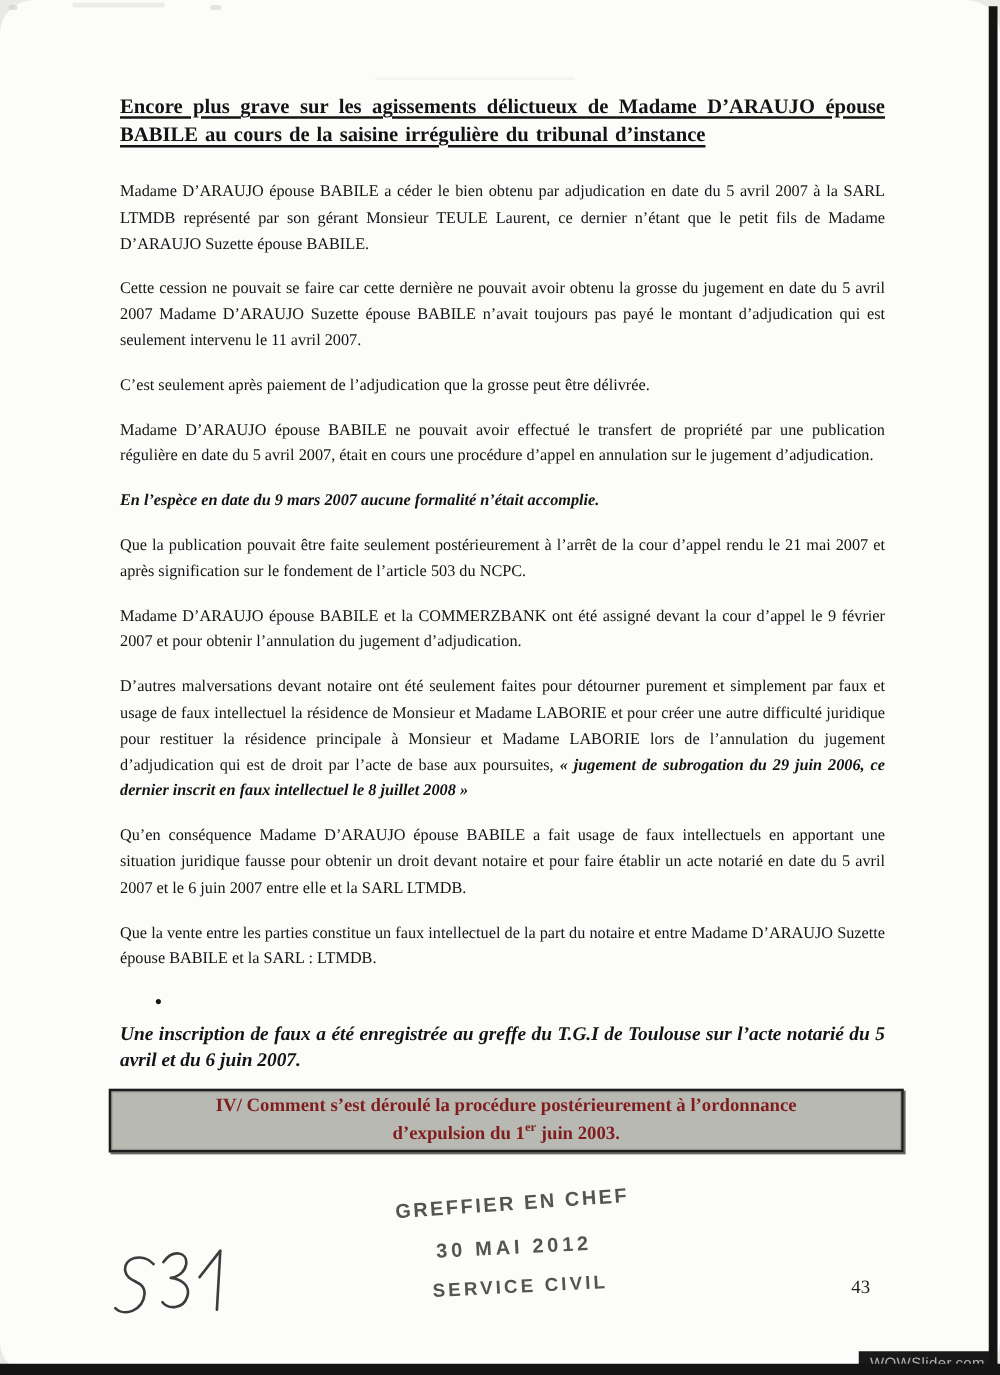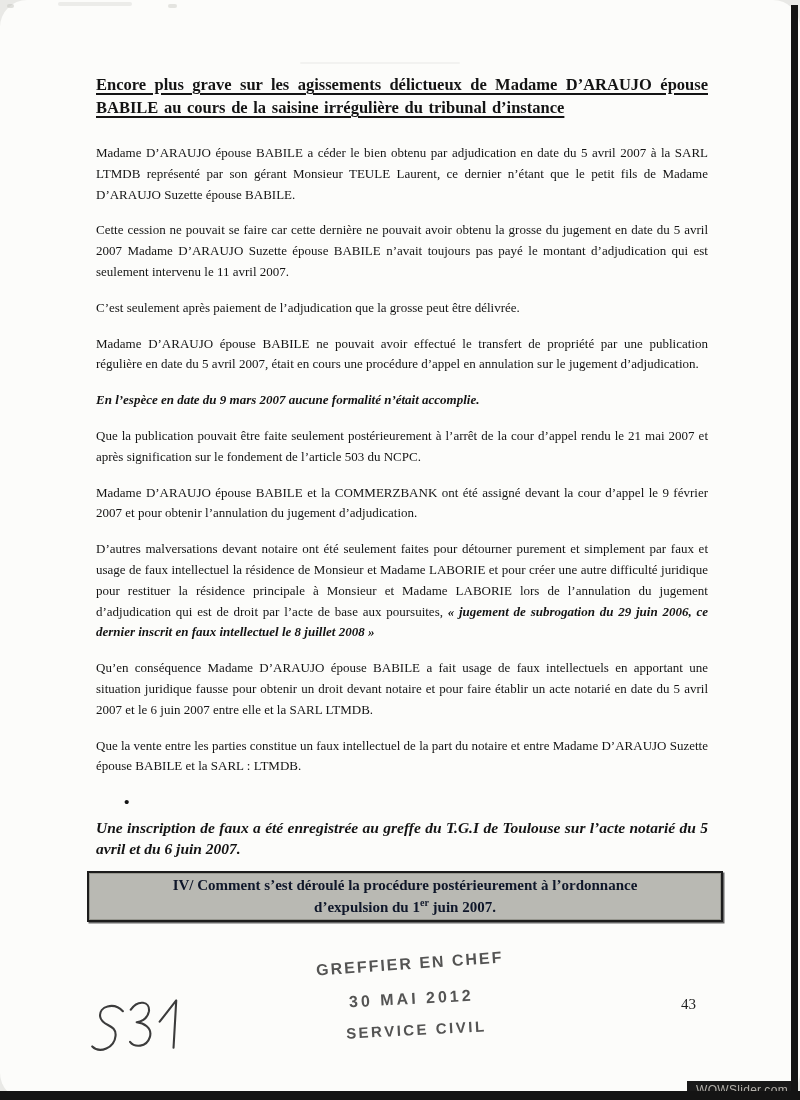--- a/index.html
+++ b/index.html
@@ -25,36 +25,36 @@
   .content p{font-size:13px;line-height:20.8px;text-align:justify;margin:0 0 15px 0;}
   .bi{font-weight:bold;font-style:italic;}
 
   .bullet-row{display:flex;margin:2px 0 11px 0;flex-direction:column;}
   .bullet-dot{flex:0 0 26px;padding-left:28px;font-size:15.5px;line-height:20.8px;font-weight:bold;}
   .bullet-dot::before{content:"\2022";}
   .bullet-text{flex:1;font-size:15.5px;line-height:20.8px;text-align:justify;font-weight:bold;font-style:italic;}
 
   .section-box{box-sizing:border-box;margin-left:-9px;width:636px;background:#b9b9b3;
     border:2px solid #1c1c1c;box-shadow:inset 0 0 0 1px #97978f, 1.5px 1.5px 0 #666;
-    text-align:center;font-weight:bold;font-size:15px;line-height:18px;padding:3px 6px 4px 6px;color:#0f172a;}
+    text-align:center;font-weight:bold;font-size:15px;line-height:18px;padding:3px 6px 4px 6px;color:#7f1d1d;}
   .section-box sup{font-size:10px;}
 
   
   .stamp-line{position:absolute;font-family:"Liberation Sans",sans-serif;font-weight:bold;
     color:#3d3d3d;white-space:nowrap;opacity:.88;}
   .stamp-1{left:316px;top:955px;font-size:16px;letter-spacing:2px;transform:rotate(-4deg);}
   .stamp-2{left:349px;top:990px;font-size:16px;letter-spacing:3px;transform:rotate(-3deg);}
   .stamp-3{left:346px;top:1021px;font-size:15px;letter-spacing:2.5px;transform:rotate(-3deg);}
 
   
   .handwriting{position:absolute;left:86px;top:996px;width:110px;height:62px;transform:rotate(-4deg);}
   .handwriting svg{width:100%;height:100%;}
   .handwriting path{fill:none;stroke:#3c3c3c;stroke-width:2.1;stroke-linecap:round;stroke-linejoin:round;}
 
-  .page-number{position:absolute;left:681px;top:996px;font-size:15px;color:#1e1e1e;}
+  .page-number{position:absolute;left:681px;top:1022px;font-size:15px;color:#1e1e1e;}
 
   .watermark{position:absolute;left:687px;top:1081px;width:110px;height:19px;background:#191919;
     color:#b3b0aa;font-family:"Liberation Sans",sans-serif;font-size:12px;line-height:19px;
     text-align:center;letter-spacing:.3px;}
 </style>
 </head>
 <body>
 
 <div class="page">
 
@@ -78,21 +78,21 @@
     <p><span>Qu’en conséquence Madame D’ARAUJO épouse BABILE a fait usage de faux intellectuels en apportant une situation juridique fausse pour obtenir un droit devant notaire et pour faire établir un acte notarié en date du 5 avril 2007 et le 6 juin 2007 entre elle et la SARL LTMDB.</span></p>
     <p><span>Que la vente entre les parties constitue un faux intellectuel de la part du notaire et entre Madame D’ARAUJO Suzette épouse BABILE et la SARL : LTMDB.</span></p>
 
     <div class="bullet-row">
       <span class="bullet-dot"></span>
       <div class="bullet-text">Une inscription de faux a été enregistrée au greffe du T.G.I de Toulouse sur l’acte notarié du 5 avril et du 6 juin 2007.</div>
     </div>
 
     <div class="section-box">
       <span>IV/ Comment s’est déroulé la procédure postérieurement à l’ordonnance</span><br>
-      <span><span>d’expulsion du 1</span><sup>er</sup><span> juin 2007.</span></span>
+      <span><span>d’expulsion du 1</span><sup>er</sup><span> juin 2003.</span></span>
     </div>
   </div>
 
   <div class="stamp-line stamp-1">GREFFIER EN CHEF</div>
   <div class="stamp-line stamp-2">30 MAI 2012</div>
   <div class="stamp-line stamp-3">SERVICE CIVIL</div>
 
   <div class="handwriting" aria-label="531">
     <svg viewBox="0 0 110 62">
       <path d="M38,14 C30,4 14,7 15,18 C16,28 31,26 29,38 C27,50 12,55 5,47"></path>

